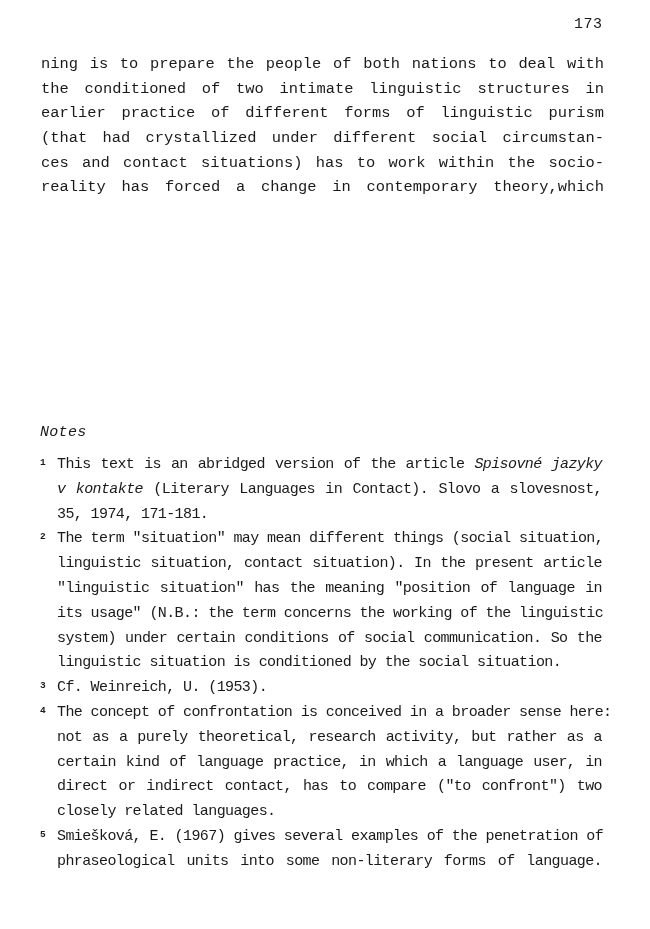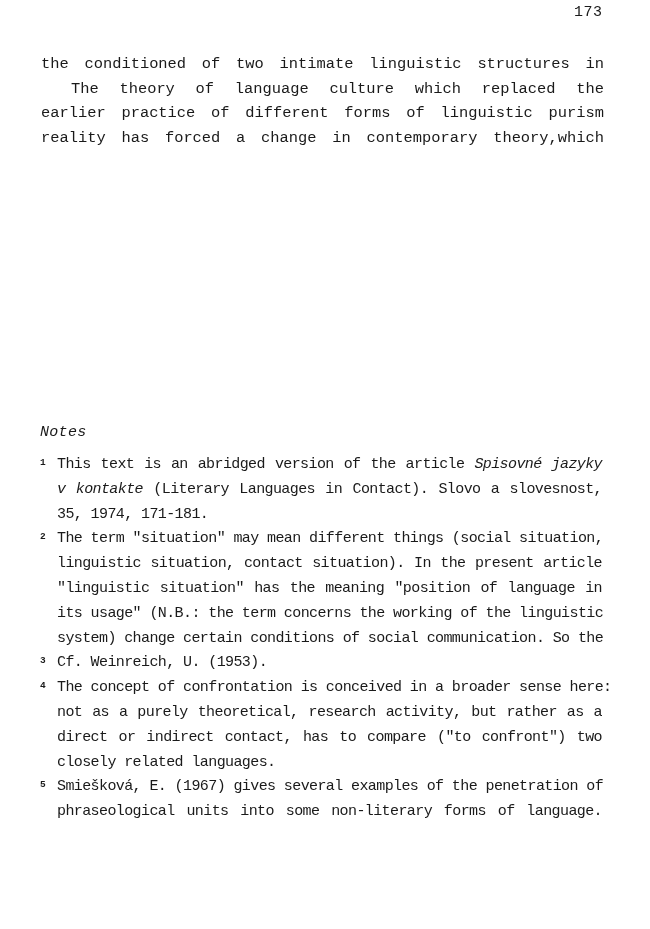--- a/index.html
+++ b/index.html
@@ -9,21 +9,21 @@
     }
     body {
       width: 650px;
       height: 929px;
       position: relative;
       overflow: hidden;
       color: #1a1a1a;
     }
     .page-number {
       position: absolute;
-      top: 4px;
+      top: 16px;
       left: 574px;
       font-family: "Liberation Mono", "DejaVu Sans Mono", monospace;
       font-size: 15px;
       letter-spacing: 0.5px;
     }
     .main-text {
       position: absolute;
       left: 41px;
       top: 52px;
       width: 563px;
@@ -91,25 +91,27 @@
   </style>
 </head>
 <body>
 
 <div>
 
   <div class="page-number">173</div>
 
   <div class="main-text">
     <div>
+      <div class="main-line">ning is to prepare the people of both nations to deal with</div>
       <div class="main-line">the conditioned of two intimate linguistic  structures in</div>
     </div>
     <div>
-      <div class="main-line indent">The  theory  of language  culture  which  replaced the</div>
       <div class="main-line">earlier practice of different  forms of linguistic purism</div>
+      <div class="main-line">(that had crystallized under different social circumstan-</div>
+      <div class="main-line">ces and contact situations) has to work within the socio-</div>
       <div class="main-line">reality has  forced a change in contemporary theory,which</div>
     </div>
   </div>
 
   <div class="notes-heading">Notes</div>
 
   <div class="notes">
 
     <div class="note">
       <span class="note-num">1</span>
@@ -117,32 +119,34 @@
       <div class="note-line"><span class="ital">v kontakte</span> <span>(Literary  Languages  in Contact). Slovo a slovesnost,</span></div>
       <div class="note-line last">35, 1974, 171-181.</div>
     </div>
 
     <div class="note">
       <span class="note-num">2</span>
       <div class="note-line">The term "situation" may mean different things (social  situation,</div>
       <div class="note-line">linguistic  situation, contact  situation). In the present article</div>
       <div class="note-line">"linguistic  situation" has the  meaning  "position of language in</div>
       <div class="note-line">its usage" (N.B.: the term  concerns the working of the linguistic</div>
-      <div class="note-line">system) change certain  conditions of social  communication. So the</div>
+      <div class="note-line">system) under certain  conditions of social  communication. So the</div>
+      <div class="note-line last">linguistic situation is conditioned by the social situation.</div>
     </div>
 
     <div class="note">
       <span class="note-num">3</span>
       <div class="note-line last">Cf. Weinreich, U. (1953).</div>
     </div>
 
     <div class="note">
       <span class="note-num">4</span>
       <div class="note-line">The concept of confrontation is conceived in a broader sense here:</div>
       <div class="note-line">not as a purely  theoretical, research  activity, but  rather as a</div>
+      <div class="note-line">certain  kind of language  practice, in which a language  user, in</div>
       <div class="note-line">direct  or indirect contact, has to  compare  ("to confront") two</div>
       <div class="note-line last">closely related languages.</div>
     </div>
 
     <div class="note">
       <span class="note-num">5</span>
       <div class="note-line">Smiešková, E. (1967) gives  several examples of the penetration of</div>
       <div class="note-line">phraseological  units into  some  non-literary  forms of language.</div>
     </div>
 

